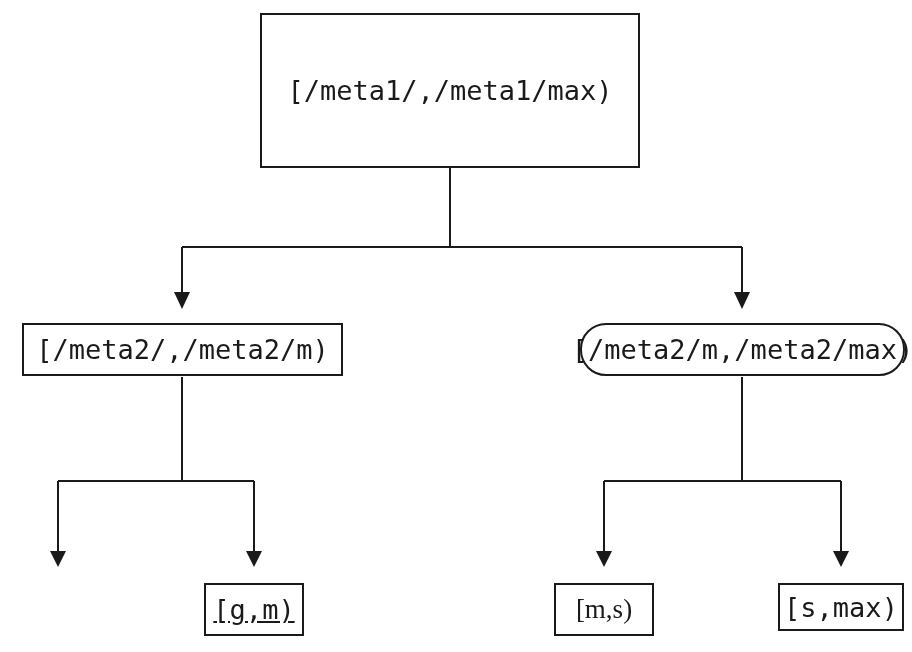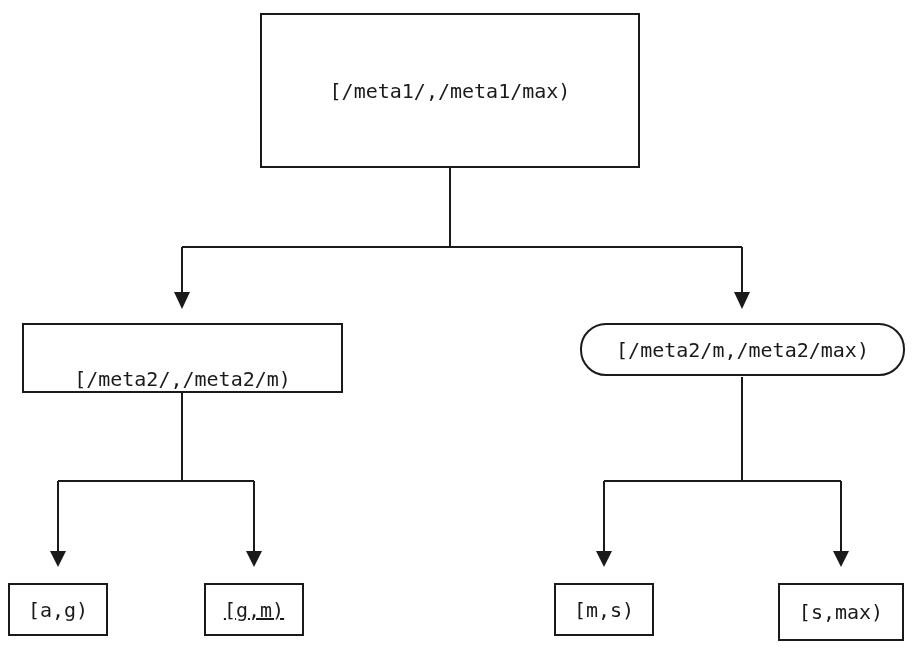--- a/index.html
+++ b/index.html
@@ -22,32 +22,32 @@
   }
   .node {
     position: absolute;
     box-sizing: border-box;
     border: 2px solid #1a1a1a;
     background: #ffffff;
     display: flex;
     align-items: center;
     justify-content: center;
     font-family: "DejaVu Sans Mono", "Liberation Mono", monospace;
-    font-size: 20px;
+    font-size: 27px;
     color: #1a1a1a;
     white-space: nowrap;
     z-index: 2;
   }
   .node-root  { left: 260px; top: 13px;  width: 380px; height: 155px; }
-  .node-left  { left: 22px;  top: 323px; width: 321px; height: 70px; align-items: flex-end; }
+  .node-left  { left: 22px;  top: 323px; width: 321px; height: 53px; }
   .node-right { left: 580px; top: 323px; width: 325px; height: 53px; border-radius: 26px; }
   .node-ag    { left: 8px;   top: 583px; width: 100px; height: 53px; }
   .node-gm    { left: 204px; top: 583px; width: 100px; height: 53px; text-decoration: underline; }
-  .node-ms    { left: 554px; top: 583px; width: 100px; height: 53px; }
-  .node-smax  { left: 778px; top: 583px; width: 126px; height: 58px; }
+  .node-ms    { left: 554px; top: 583px; width: 100px; height: 53px; font-family: Liberation Serif, serif; }
+  .node-smax  { left: 778px; top: 583px; width: 126px; height: 48px; }
 </style>
 </head>
 <body>
 
 <div id="canvas">
 
   <svg id="edges" width="912" height="652" viewBox="0 0 912 652" xmlns="http://www.w3.org/2000/svg">
     <g stroke="#1a1a1a" stroke-width="2" fill="none">
 
       <path d="M450,168 V247"></path>
@@ -80,23 +80,20 @@
   </div>
 
   <div class="node node-left">
     <span>[/meta2/,/meta2/m)</span>
   </div>
 
   <div class="node node-right">
     <span>[/meta2/m,/meta2/max)</span>
   </div>
 
-  <div class="node node-ag">
-    <span>[a,g)</span>
-  </div>
 
   <div class="node node-gm">
     <span>[g,m)</span>
   </div>
 
   <div class="node node-ms">
     <span>[m,s)</span>
   </div>
 
   <div class="node node-smax">

